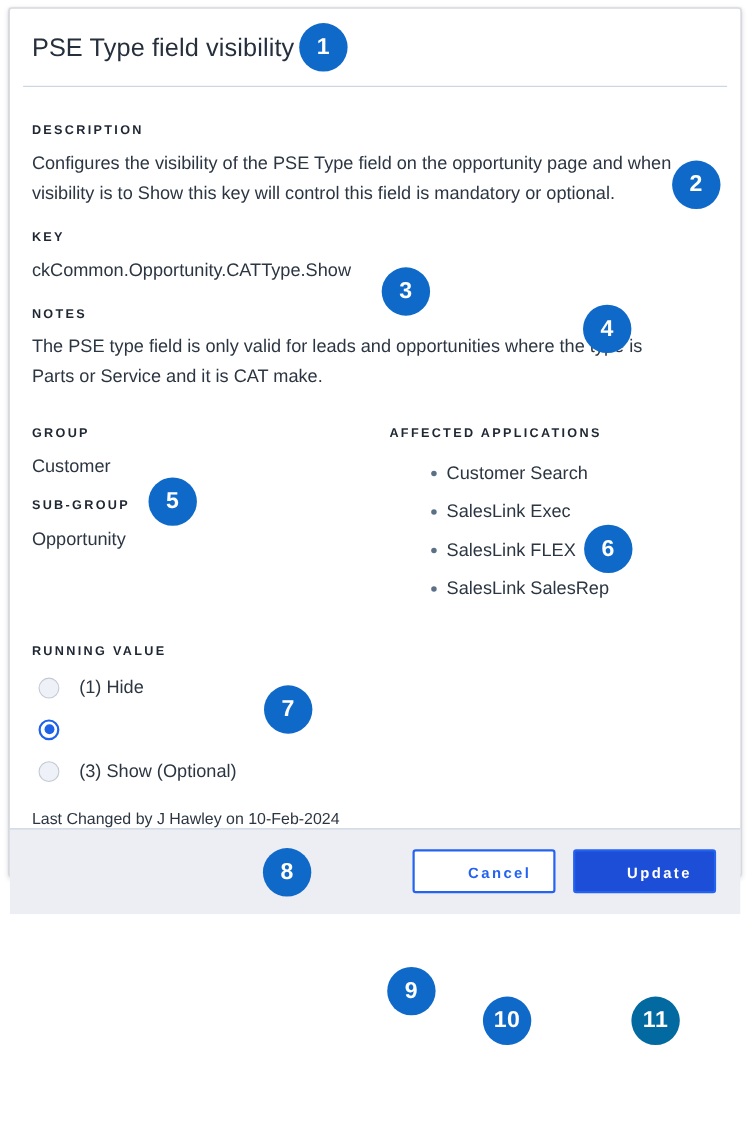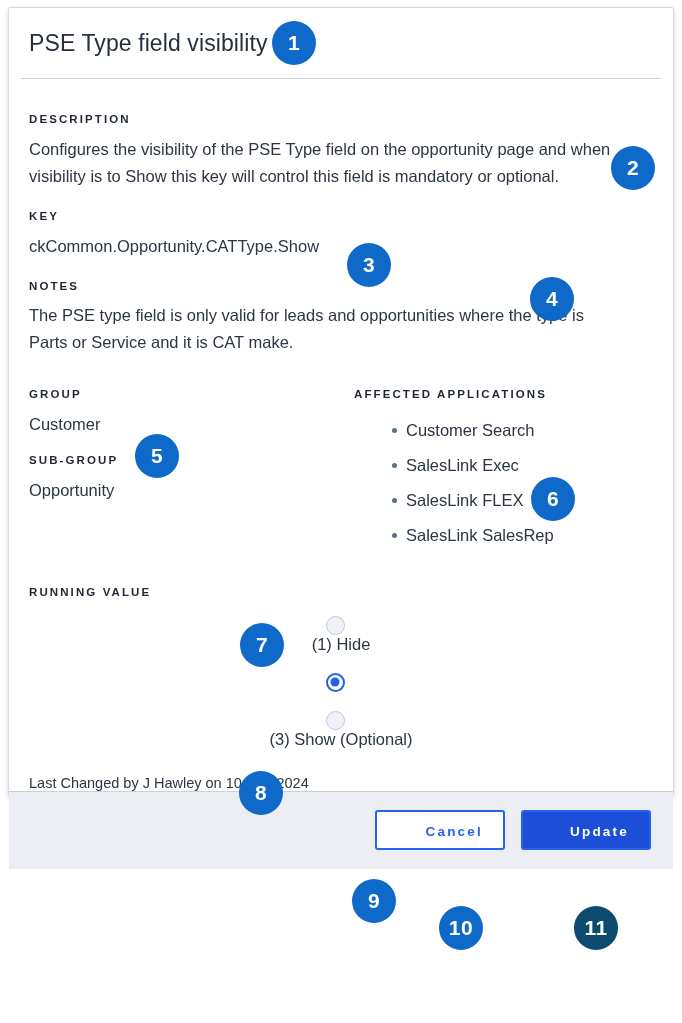--- a/index.html
+++ b/index.html
@@ -122,21 +122,20 @@
     border-radius: 50%;
     background: #5a7086;
   }
 
   
   .radio-row {
     display: flex;
     align-items: center;
     margin-bottom: 19px;
     cursor: pointer;
-    flex-direction: column;
   }
   .radio {
     width: 19px;
     height: 19px;
     border-radius: 50%;
     box-sizing: border-box;
     flex: 0 0 19px;
     margin-left: 6px;
     margin-right: 18px;
     background: #eef1f7;
@@ -315,16 +314,16 @@
       <div class="badge" style="left: 272px; top: 21px; background: rgb(15, 105, 201);">1</div>
       <div class="badge" style="left: 611px; top: 146px; background: rgb(15, 105, 201);">2</div>
       <div class="badge" style="left: 347px; top: 243px; background: rgb(15, 105, 201);">3</div>
       <div class="badge" style="left: 530px; top: 277px; background: rgb(15, 105, 201);">4</div>
       <div class="badge" style="left: 135px; top: 434px; background: rgb(15, 105, 201);">5</div>
       <div class="badge" style="left: 531px; top: 477px; background: rgb(15, 105, 201);">6</div>
       <div class="badge" style="left: 240px; top: 623px; background: rgb(15, 105, 201);">7</div>
       <div class="badge" style="left: 239px; top: 771px; background: rgb(15, 105, 201);">8</div>
       <div class="badge" style="left: 352px; top: 879px; background: rgb(15, 105, 201);">9</div>
       <div class="badge" style="left: 439px; top: 906px; background: rgb(15, 105, 201);">10</div>
-      <div class="badge" style="left: 574px; top: 906px; background: #0c4a6e;">11</div>
+      <div class="badge" style="left: 574px; top: 906px; background: #0369a1;">11</div>
     </div>
 
 </div>
 
 </body></html>

